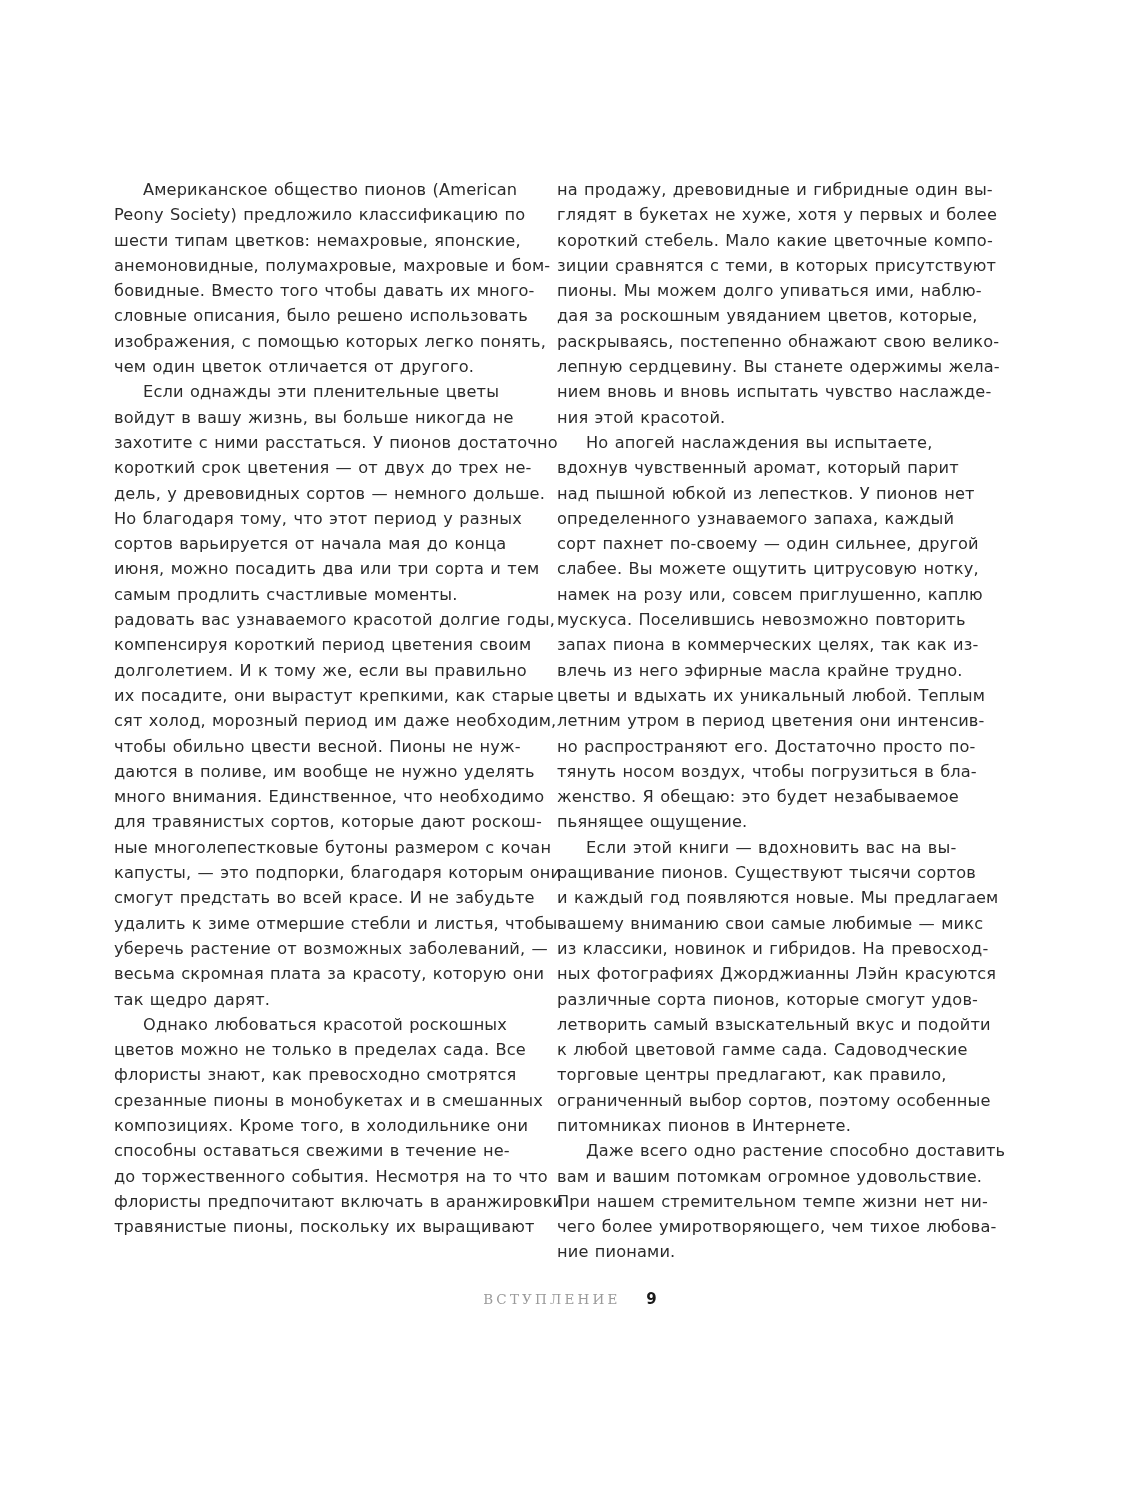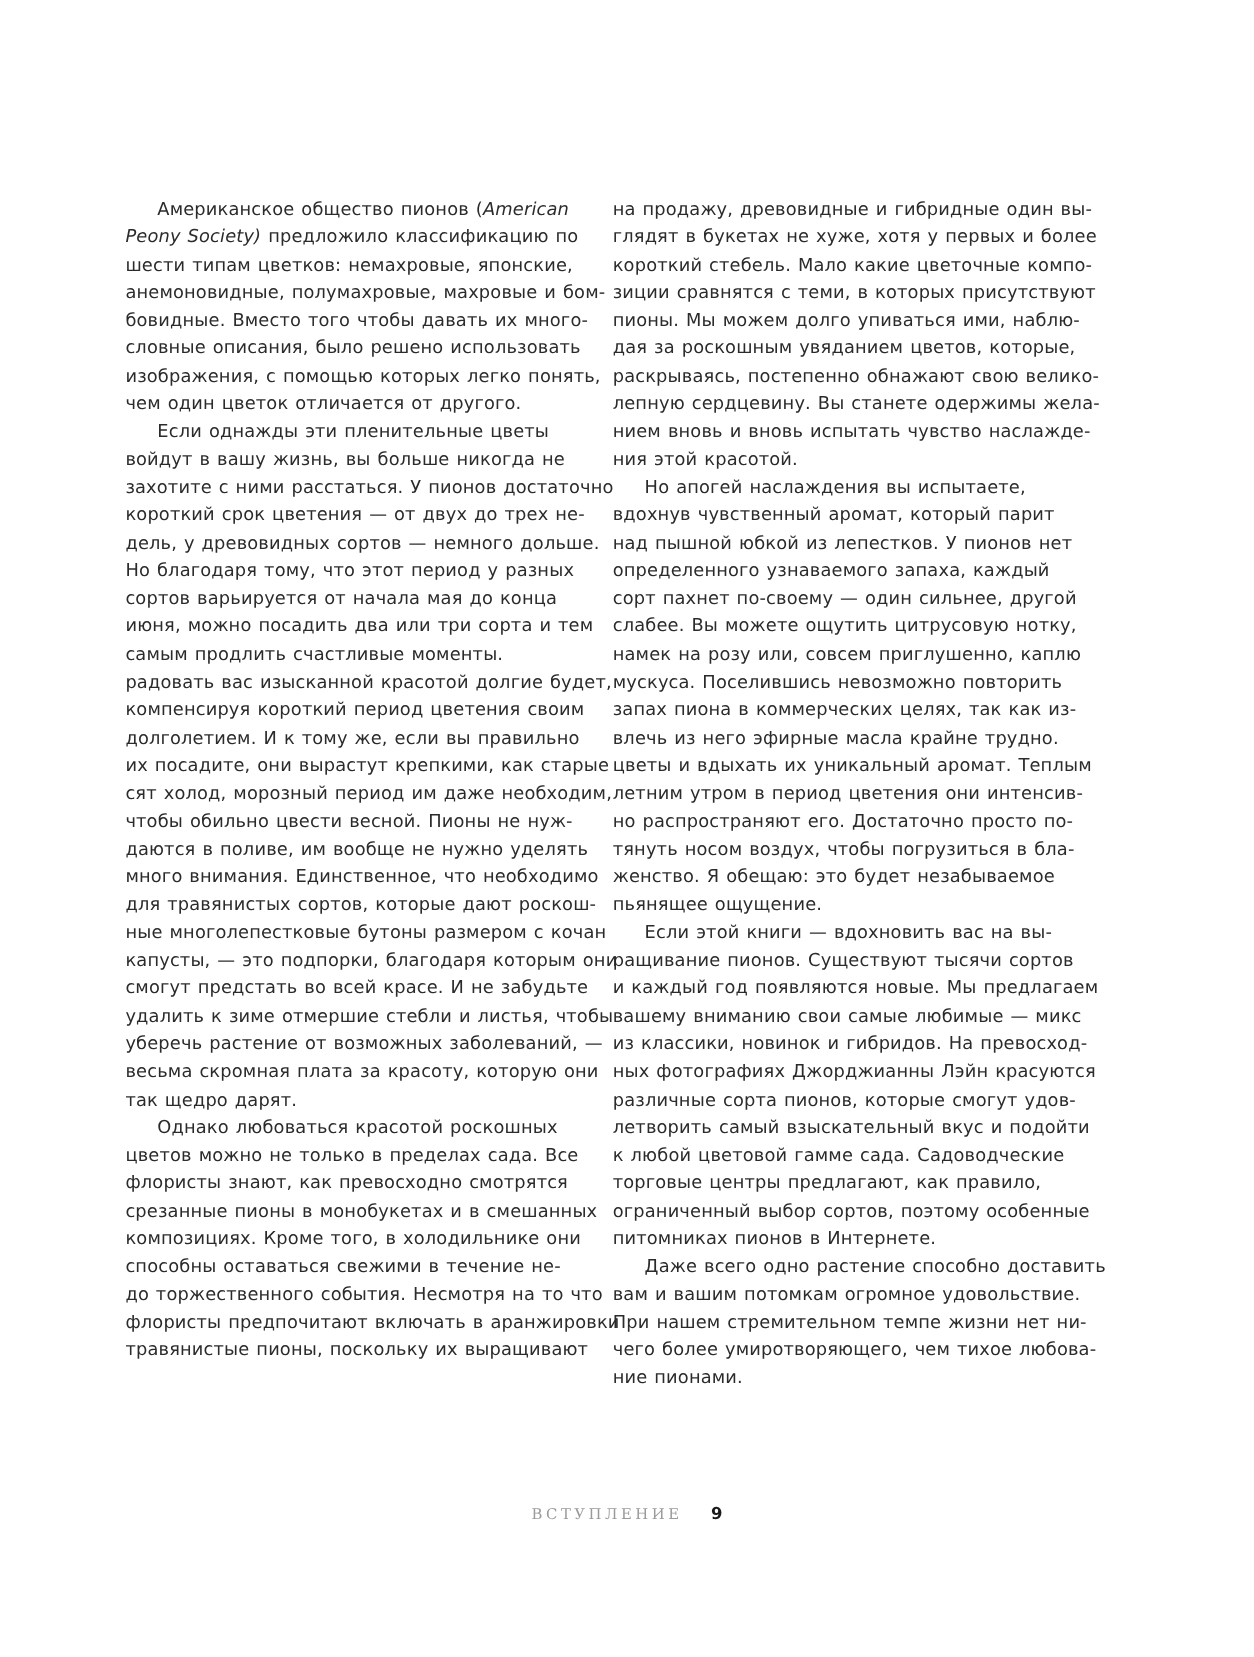--- a/index.html
+++ b/index.html
@@ -13,24 +13,24 @@
       font-size: 16.2px;
       line-height: 25.3px;
       color: #2b2b2b;
       letter-spacing: 0.15px;
       word-spacing: 1px;
     }
     .col-left { left: 114px; }
     .col-right { left: 557px; }
     .line { white-space: nowrap; height: 25.3px; display: block; }
     .line.indent { padding-left: 29px; }
-    .italic { font-style: italic; }
+    .italic { }
     .footer {
       position: absolute;
-      top: 1367px;
+      top: 1290px;
       left: 0; width: 1140px;
       text-align: center;
       font-size: 15px;
     }
     .footer-section {
       font-family: "DejaVu Serif", serif;
       color: #9a9a9a;
       letter-spacing: 3.2px;
       font-size: 13.5px;
       margin-right: 22px;
@@ -57,21 +57,21 @@
       <span class="line"><span>чем один цветок отличается от другого.</span></span>
       <span class="line indent"><span>Если однажды эти пленительные цветы</span></span>
       <span class="line"><span>войдут в вашу жизнь, вы больше никогда не</span></span>
       <span class="line"><span>захотите с ними расстаться. У пионов достаточно</span></span>
       <span class="line"><span>короткий срок цветения — от двух до трех не-</span></span>
       <span class="line"><span>дель, у древовидных сортов — немного дольше.</span></span>
       <span class="line"><span>Но благодаря тому, что этот период у разных</span></span>
       <span class="line"><span>сортов варьируется от начала мая до конца</span></span>
       <span class="line"><span>июня, можно посадить два или три сорта и тем</span></span>
       <span class="line"><span>самым продлить счастливые моменты.</span></span>
-      <span class="line"><span>радовать вас изысканной красотой долгие будет,</span></span>
+      <span class="line"><span>радовать вас узнаваемого красотой долгие годы,</span></span>
       <span class="line"><span>компенсируя короткий период цветения своим</span></span>
       <span class="line"><span>долголетием. И к тому же, если вы правильно</span></span>
       <span class="line"><span>их посадите, они вырастут крепкими, как старые</span></span>
       <span class="line"><span>сят холод, морозный период им даже необходим,</span></span>
       <span class="line"><span>чтобы обильно цвести весной. Пионы не нуж-</span></span>
       <span class="line"><span>даются в поливе, им вообще не нужно уделять</span></span>
       <span class="line"><span>много внимания. Единственное, что необходимо</span></span>
       <span class="line"><span>для травянистых сортов, которые дают роскош-</span></span>
       <span class="line"><span>ные многолепестковые бутоны размером с кочан</span></span>
       <span class="line"><span>капусты, — это подпорки, благодаря которым они</span></span>
@@ -104,21 +104,21 @@
       <span class="line indent"><span>Но апогей наслаждения вы испытаете,</span></span>
       <span class="line"><span>вдохнув чувственный аромат, который парит</span></span>
       <span class="line"><span>над пышной юбкой из лепестков. У пионов нет</span></span>
       <span class="line"><span>определенного узнаваемого запаха, каждый</span></span>
       <span class="line"><span>сорт пахнет по-своему — один сильнее, другой</span></span>
       <span class="line"><span>слабее. Вы можете ощутить цитрусовую нотку,</span></span>
       <span class="line"><span>намек на розу или, совсем приглушенно, каплю</span></span>
       <span class="line"><span>мускуса. Поселившись невозможно повторить</span></span>
       <span class="line"><span>запах пиона в коммерческих целях, так как из-</span></span>
       <span class="line"><span>влечь из него эфирные масла крайне трудно.</span></span>
-      <span class="line"><span>цветы и вдыхать их уникальный аромат. Теплым</span></span>
+      <span class="line"><span>цветы и вдыхать их уникальный любой. Теплым</span></span>
       <span class="line"><span>летним утром в период цветения они интенсив-</span></span>
       <span class="line"><span>но распространяют его. Достаточно просто по-</span></span>
       <span class="line"><span>тянуть носом воздух, чтобы погрузиться в бла-</span></span>
       <span class="line"><span>женство. Я обещаю: это будет незабываемое</span></span>
       <span class="line"><span>пьянящее ощущение.</span></span>
       <span class="line indent"><span>Если этой книги — вдохновить вас на вы-</span></span>
       <span class="line"><span>ращивание пионов. Существуют тысячи сортов</span></span>
       <span class="line"><span>и каждый год появляются новые. Мы предлагаем</span></span>
       <span class="line"><span>вашему вниманию свои самые любимые — микс</span></span>
       <span class="line"><span>из классики, новинок и гибридов. На превосход-</span></span>

